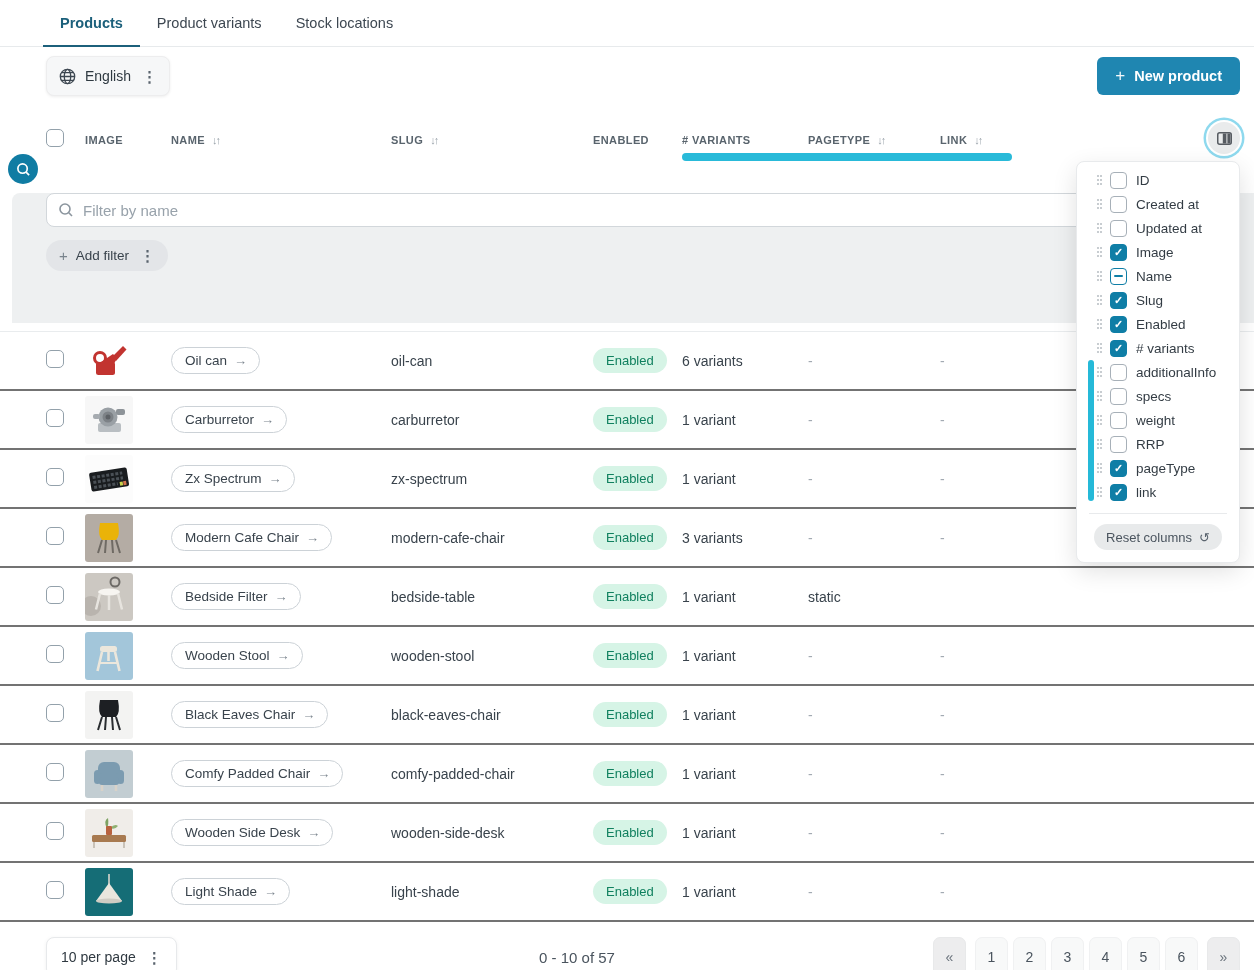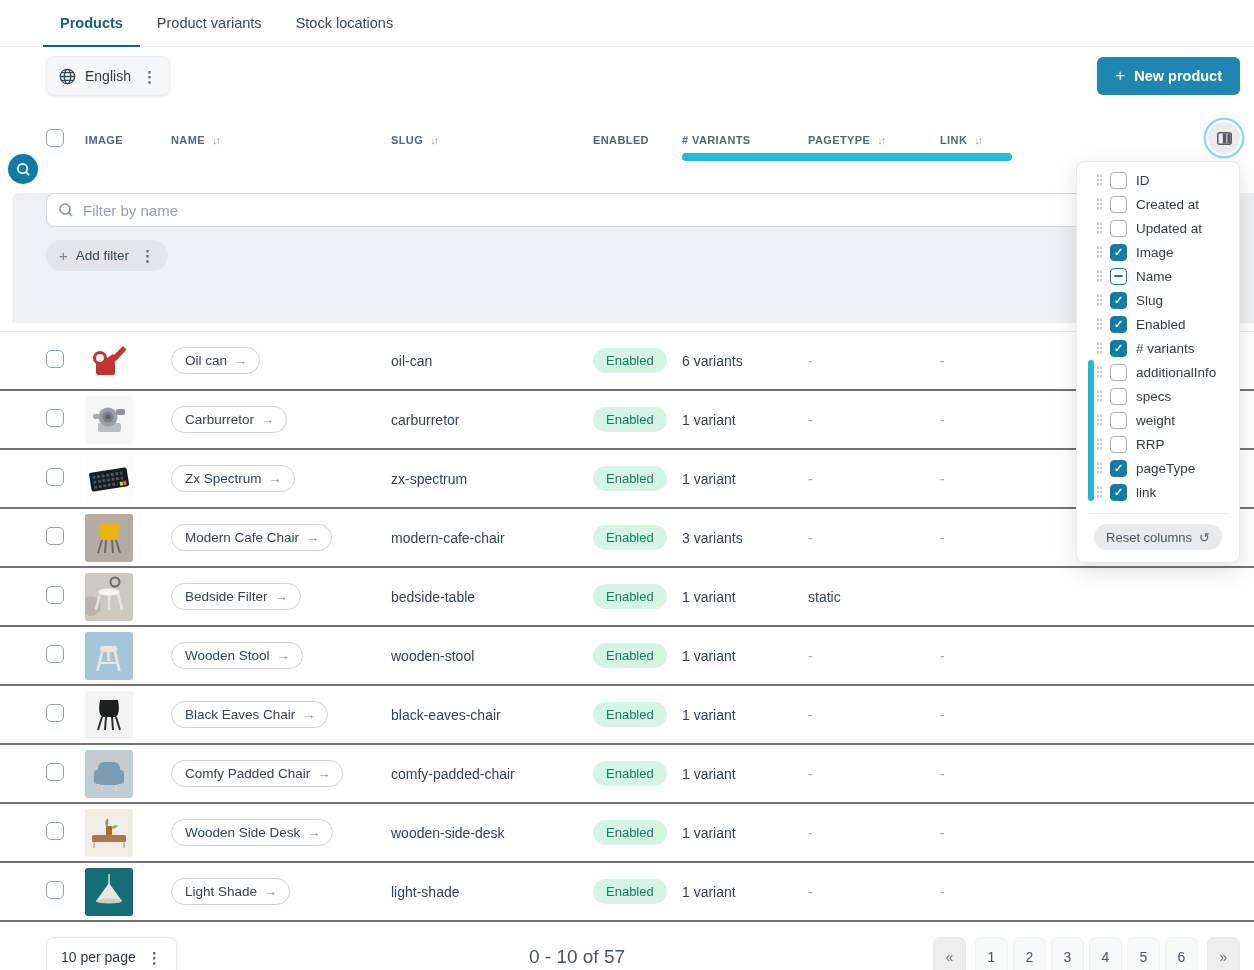--- a/index.html
+++ b/index.html
@@ -63,21 +63,21 @@
   .name-pill .arr { color:#7c868f; margin-left:7px; font-size:13px; }
   .slugc, .varc, .ptc, .lkc { font-size:14px; color:#39434c; }
   .dash { color:#a2aab2; }
   .badge { display:inline-block; background:#d6f4e6; color:#10805f; font-size:13px; font-weight:500;
            padding:5px 13px; border-radius:999px; }
 
   
   .pagebar { position:relative; height:70px; display:flex; align-items:center; padding:0 14px 0 46px; }
   .per-page { height:40px; background:#fff; border:1px solid #e7e9eb; border-radius:8px; box-shadow:0 1px 4px rgba(0,0,0,.06);
               padding:0 14px; display:flex; align-items:center; font:400 14px "Liberation Sans",sans-serif; color:#2f3941; cursor:pointer; }
-  .range { position:absolute; left:577px; transform:translateX(-50%); font-size:19px; color:#4a545e; }
+  .range { position:absolute; left:577px; transform:translateX(-50%); font-size:15px; color:#4a545e; }
   .pages { margin-left:auto; display:flex; gap:5px; align-items:center; }
   .pg { position:relative; width:33px; height:40px; border:1px solid #f0f1f2; border-radius:7px; background:#f8f9f9;
         font:400 14px "Liberation Sans",sans-serif; color:#4a545e; cursor:pointer; }
   .pg.nav { background:#ededee; border-color:#e8e9ea; color:#6a737c; }
   .pg.nav.prev { margin-right:4px; } .pg.nav.next { margin-left:4px; }
   .pg.active::after { content:''; position:absolute; left:3px; right:3px; bottom:0; height:3px; border-radius:2px; background:#29bad9; }
 
   
   .dropdown { position:absolute; left:1076px; top:161px; width:164px; background:#fff; border:1px solid #e8eaec;
               border-radius:8px; box-shadow:0 8px 24px rgba(0,0,0,.12); padding:6px 0 12px; z-index:10; }

